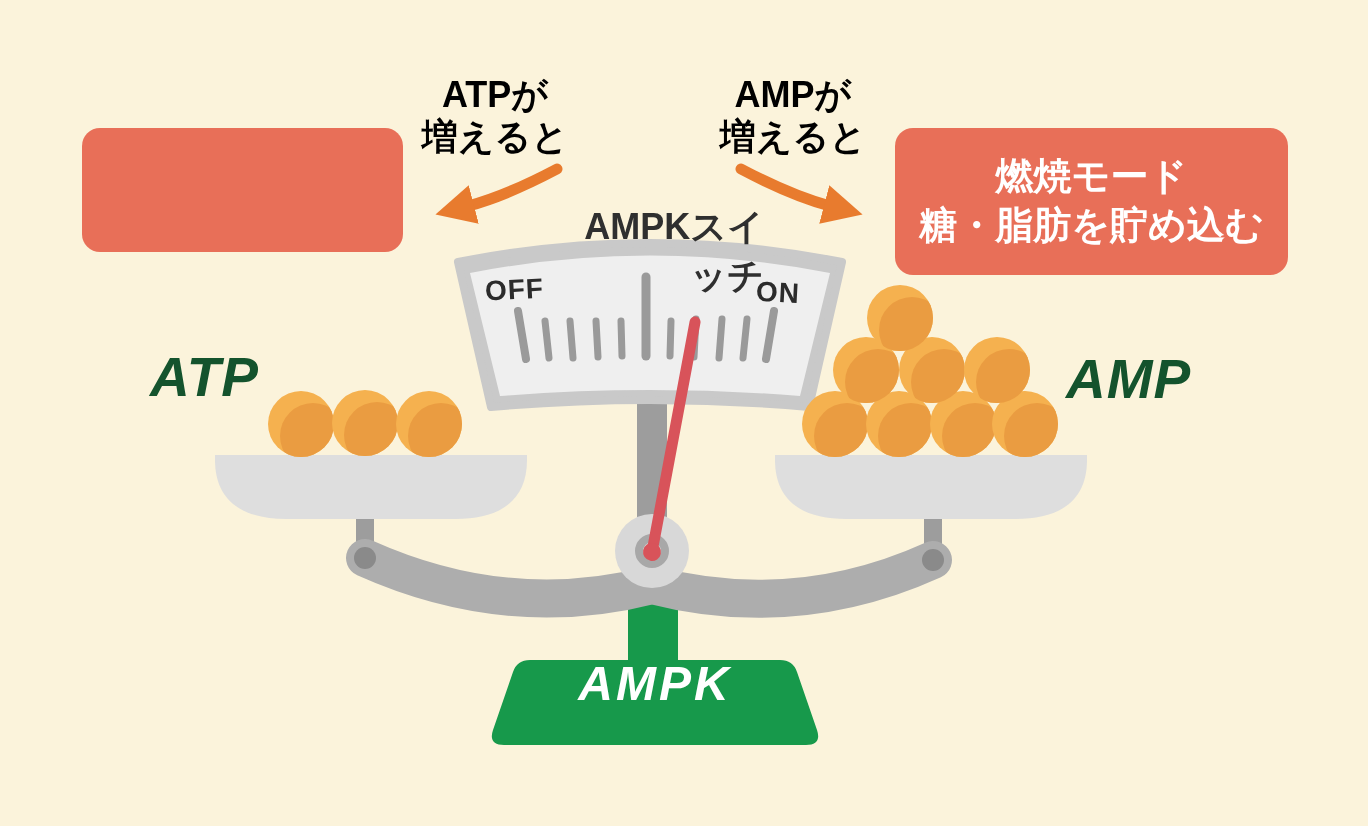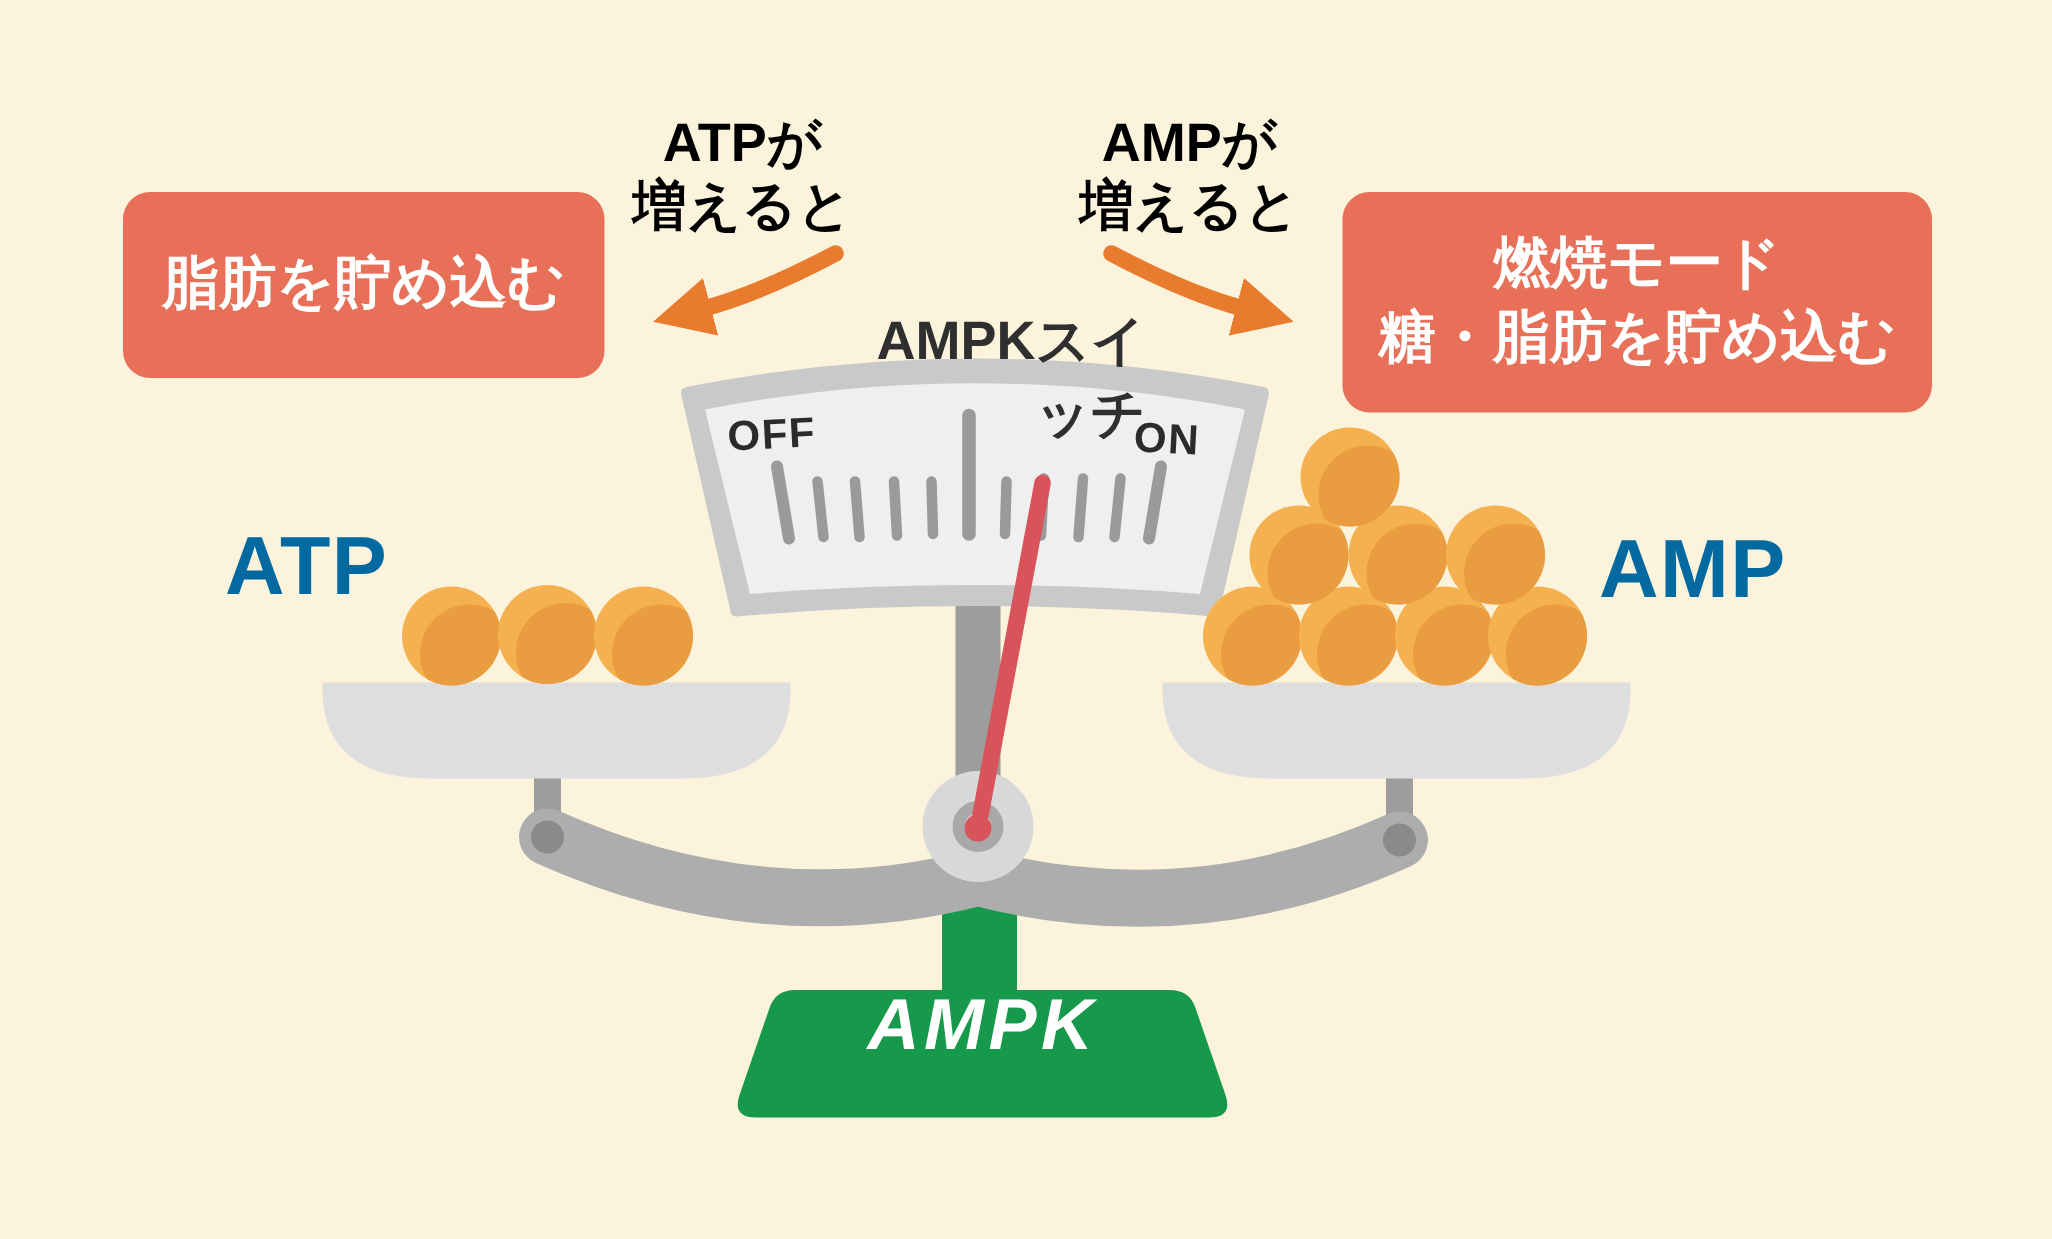--- a/index.html
+++ b/index.html
@@ -32,22 +32,23 @@
 
   .gauge-title {
     width: 215px; text-align: right;
     font-size: 36px; font-weight: 700; color: #2F2F2F;
   }
   .dial-label {
     font-size: 28px; font-weight: 800; color: #2B2B2B;
     letter-spacing: 1px;
   }
   .pan-label {
-    font-size: 55px; font-weight: 800; color: #0369a1;
+    font-size: 55px; font-weight: 800; color: #14532d;
     letter-spacing: 1px;
+    font-style: italic;
   }
   .base-label {
     width: 220px; text-align: center;
     font-size: 48px; font-weight: 800; color: #FFFFFF;
     letter-spacing: 3px;
   }
 </style>
 </head>
 <body>
 
@@ -132,21 +133,20 @@
   <div class="abs note" style="left:380px; top:74px;">
     <div>ATPが</div>
     <div>増えると</div>
   </div>
   <div class="abs note" style="left:678px; top:74px;">
     <div>AMPが</div>
     <div>増えると</div>
   </div>
 
   <div class="abs mode-box" style="left:82px; top:128px; width:321px; height:124px;">
-    <div class="line">脂肪を貯め込む</div>
   </div>
   <div class="abs mode-box" style="left:895px; top:128px; width:393px; height:147px;">
     <div class="line">燃焼モード</div>
     <div class="line">糖・脂肪を貯め込む</div>
   </div>
 
   <div class="abs gauge-title" style="left:549px; top:203px;">AMPKスイッチ</div>
 
   <div class="abs dial-label" style="left:485px; top:274px; transform:rotate(-3deg);">OFF</div>
   <div class="abs dial-label" style="left:756px; top:277px; transform:rotate(3deg);">ON</div>

